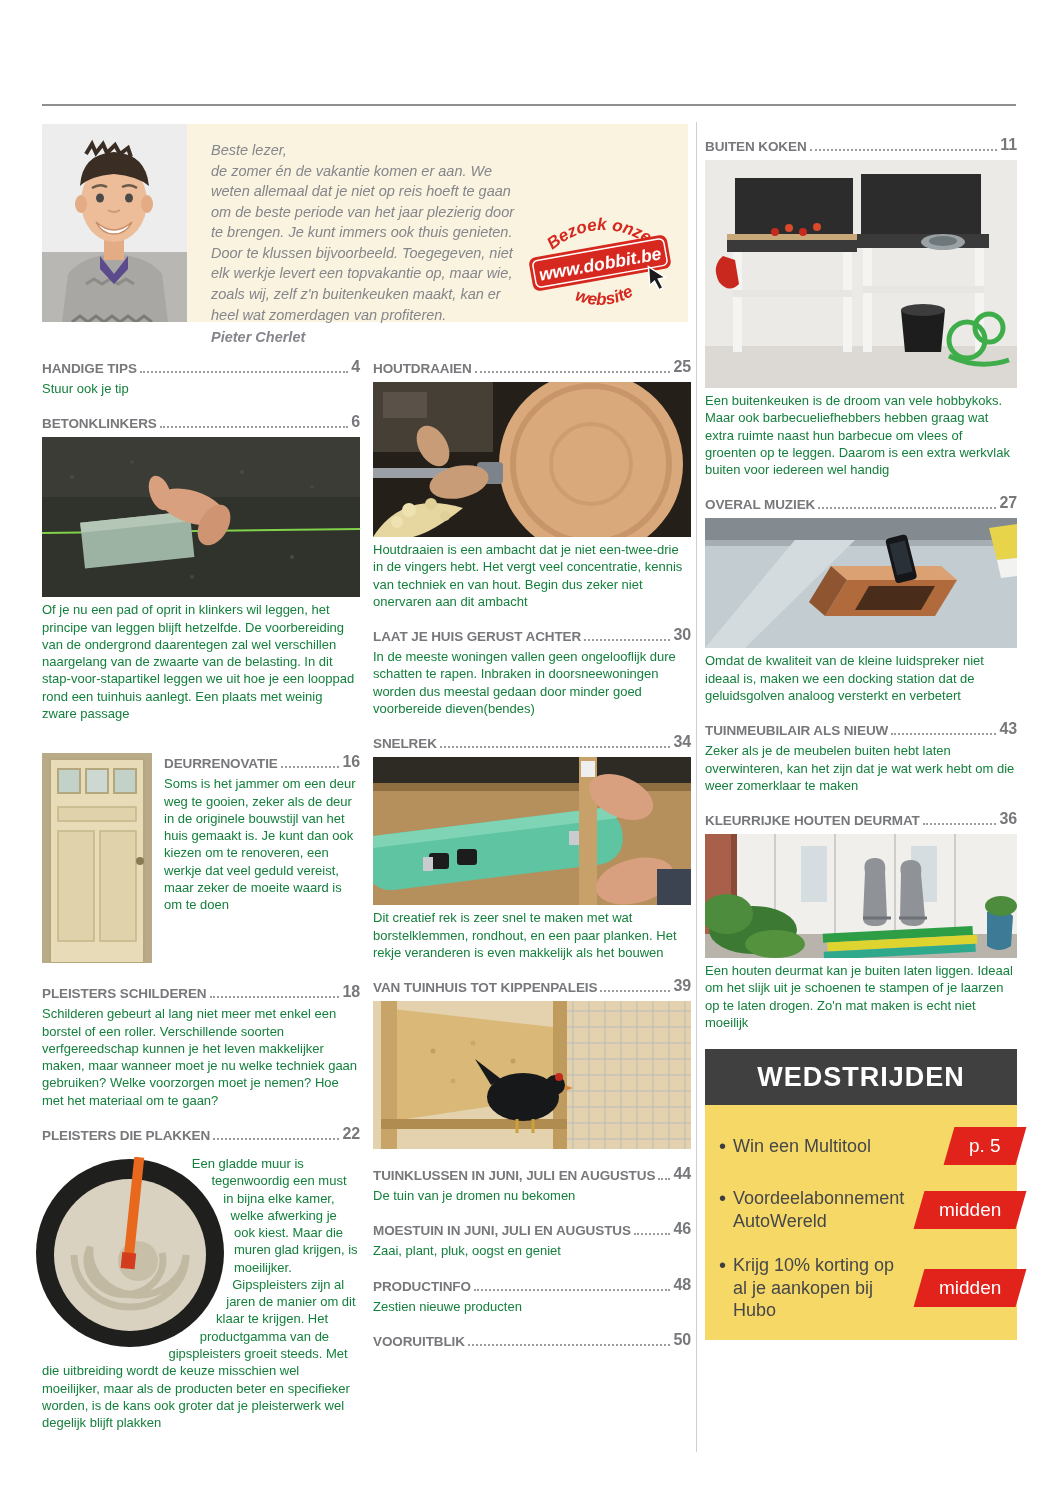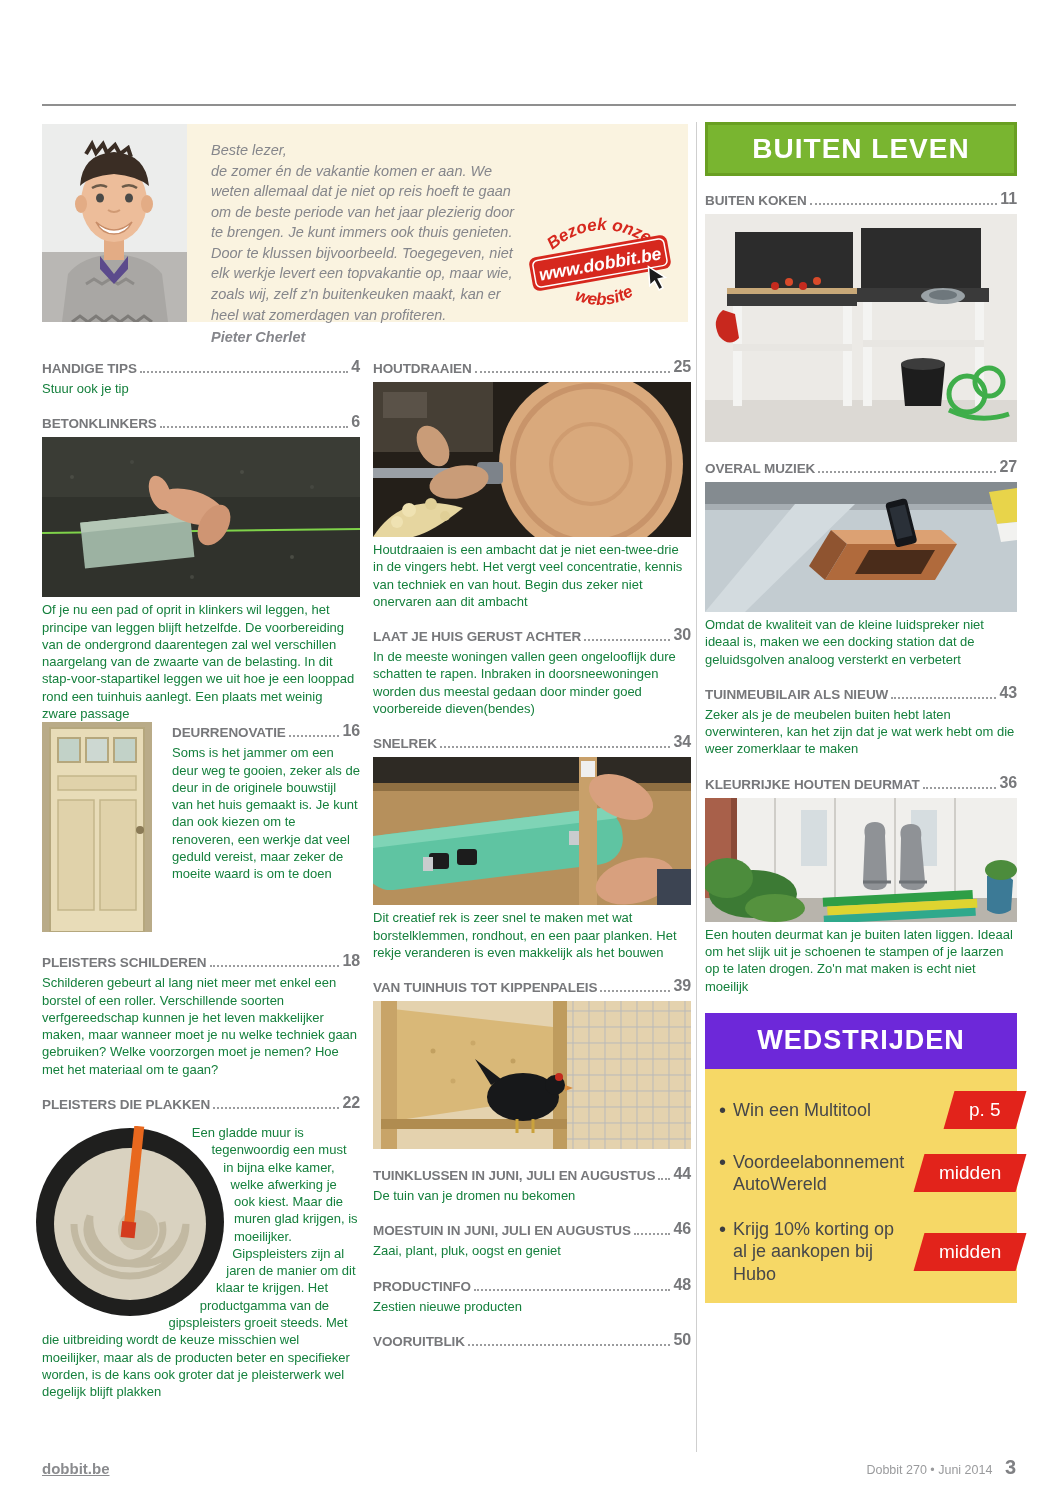--- a/index.html
+++ b/index.html
@@ -28,38 +28,38 @@
            font-size:13.5px;letter-spacing:-0.1px;margin-top:16px;}
   .toc-row:first-child{margin-top:0;}
   .toc-row .t{white-space:nowrap;}
   .leader{flex:1;min-width:6px;border-bottom:2px dotted #9b9c9e;margin:0 3px 3px 3px;}
   .pg{font-size:16px;white-space:nowrap;}
   .desc{color:#15803d;font-size:13px;line-height:1.33;margin-top:4px;}
   .photo{display:block;margin-top:6px;line-height:0;}
   .photo svg{display:block;}
 
   
-  .deur-section{display:flex;gap:20px;margin-top:0;}
+  .deur-section{display:flex;gap:12px;margin-top:31px;}
   .deur-photo{width:110px;height:210px;flex:none;}
   .deur-right{flex:1;min-width:0;}
   .deur-right .toc-row{margin-top:0;}
 
   
   .pleister-block{margin-top:12px;}
   .bucket-float{float:left;width:192px;height:192px;shape-outside:circle(50% at 50% 50%);
                 margin:2px 8px 2px -8px;}
   .pleister-block:after{content:"";display:block;clear:both;}
 
   
   .green-banner{height:54px;background:#79b530;border:3px solid #699f22;box-sizing:border-box;
                 display:flex;align-items:center;justify-content:center;color:#fff;
                 font-weight:bold;font-size:28px;letter-spacing:1px;}
   .col-right .toc-row{font-size:13.5px;}
 
-  .red-banner{margin-top:18px;height:56px;background:#6d28d9;display:flex;align-items:center;
+  .red-banner{margin-top:18px;height:56px;background:#404040;display:flex;align-items:center;
               justify-content:center;color:#fff;font-weight:bold;font-size:27px;letter-spacing:1px;}
   .yellow-box{background:#f6d866;padding:20px 12px 18px 14px;}
   .contest-row{display:flex;align-items:center;justify-content:space-between;margin-top:22px;}
   .contest-row:first-child{margin-top:2px;}
   .contest-label{display:flex;align-items:flex-start;color:#46474a;font-size:18px;line-height:1.25;
                  max-width:185px;}
   .bullet{font-size:20px;margin-right:7px;line-height:1.1;color:#3c3d40;}
   .tag{background:#e2231b;transform:skewX(-16deg);padding:8px 20px;margin-right:-16px;flex:none;}
   .tag span{display:inline-block;transform:skewX(16deg);color:#fff;font-size:19px;font-weight:normal;}
 
@@ -336,23 +336,20 @@
 
     <div class="toc-row">
       <span class="t">VOORUITBLIK</span>
       <span class="leader"></span>
       <span class="pg">50</span>
     </div>
   </div>
 
   <div class="col col-right">
 
-    <div class="green-banner">
-      <span>BUITEN LEVEN</span>
-    </div>
 
     <div class="toc-row" style="margin-top:14px">
       <span class="t">BUITEN KOKEN</span>
       <span class="leader"></span>
       <span class="pg">11</span>
     </div>
     <div class="photo">
       <svg width="312" height="228" viewBox="0 0 312 228">
         <rect width="312" height="228" fill="#eceae6"></rect>
         <rect x="0" y="186" width="312" height="42" fill="#dcd9d4"></rect>
@@ -376,20 +373,21 @@
         <path d="M18,96 q-12,10 -4,26 q10,12 20,2 l-4,-24 Z" fill="#c8281e"></path>
         <path d="M196,150 l44,0 -4,42 -36,0 Z" fill="#1d1d1d"></path>
         <ellipse cx="218" cy="150" rx="22" ry="6" fill="#3c3c3c"></ellipse>
         <g fill="none" stroke="#3fae4a" stroke-width="5">
           <circle cx="262" cy="180" r="18"></circle>
           <circle cx="284" cy="168" r="14"></circle>
           <path d="M244,196 q30,14 60,4"></path>
         </g>
       </svg>
     </div>
+    <div class="desc">Een buitenkeuken is de droom van vele hobbykoks. Maar ook barbecueliefhebbers hebben graag wat extra ruimte naast hun barbecue om vlees of groenten op te leggen. Daarom is een extra werkvlak buiten voor iedereen wel handig</div>
 
     <div class="toc-row">
       <span class="t">OVERAL MUZIEK</span>
       <span class="leader"></span>
       <span class="pg">27</span>
     </div>
     <div class="photo">
       <svg width="312" height="130" viewBox="0 0 312 130">
         <rect width="312" height="130" fill="#c3ccd1"></rect>
         <rect width="312" height="22" fill="#848b90"></rect>
@@ -481,21 +479,14 @@
           <span class="bullet">•</span>
           <span>Krijg 10% korting op al je aankopen bij Hubo</span>
         </div>
         <div class="tag">
           <span>midden</span>
         </div>
       </div>
     </div>
   </div>
 
-  <div class="footer">
-    <span class="footer-site">dobbit.be</span>
-    <span>
-      <span class="footer-issue">Dobbit 270 • Juni 2014</span>
-      <span class="footer-page">3</span>
-    </span>
-  </div>
 
 </div>
 
 </body></html>

